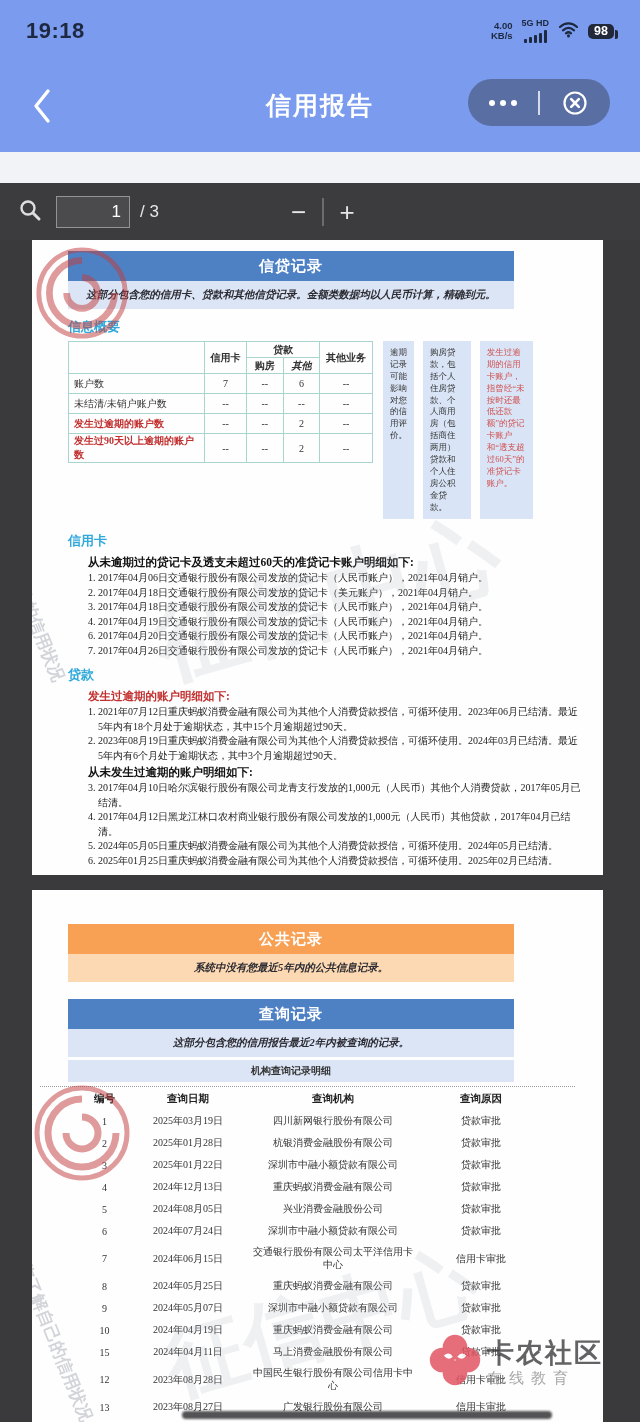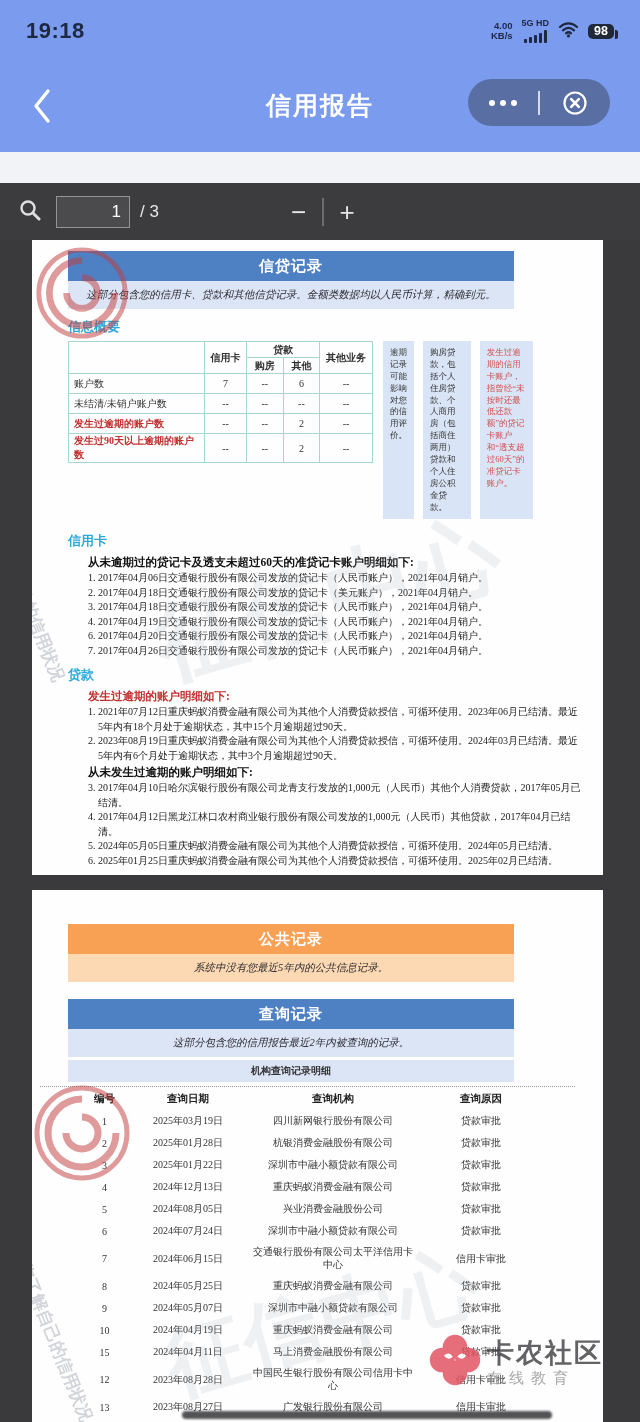--- a/index.html
+++ b/index.html
@@ -53,33 +53,33 @@
   .page{position:absolute;left:32px;width:571px;background:#fefefe;overflow:hidden;
     font-family:"Liberation Serif",serif;color:#222;}
   .page1{top:0;height:635px;}
   .page2{top:650px;height:532px;}
   .sec-bar{margin:0 89px 0 36px;height:30px;line-height:30px;text-align:center;color:#fff;
     font-size:15px;font-weight:bold;letter-spacing:1px;}
   .bar-blue{background:#4e80c4;}
   .bar-teal{background:#3d90a6;}
   .bar-orange{background:#f8a054;}
   .sec-sub{margin:0 89px 0 36px;text-align:center;font-size:10.5px;font-style:italic;
-    font-weight:normal;color:#2b2b33;padding:7px 8px;}
+    font-weight:bold;color:#2b2b33;padding:7px 8px;}
   .sub-blue{background:#dce5f5;}
   .sub-orange{background:#fcd9b2;}
   .sect-title{color:#2fa8dc;font-weight:bold;font-size:13px;margin:9px 0 5px 36px;}
   
   .overview{display:flex;margin-left:36px;align-items:flex-start;}
   .info-table{border-collapse:collapse;font-size:10px;width:305px;}
   .info-table td,.info-table th{border:1px solid #a9d5cf;text-align:center;color:#333;
     font-weight:normal;padding:0 2px;height:19px;}
   .info-table th{font-weight:bold;height:15px;}
   .info-table .lbl{text-align:left;padding-left:5px;width:141px;}
   .info-table tr.red .lbl{color:#c23030;font-weight:bold;}
-  .col-cc{width:40px;}.col-h{width:34px;}.col-o{width:34px;}.col-ob{width:52px;}
+  .col-cc{width:40px;}.col-h{width:34px;}.col-o{width:34px;font-style:italic;}.col-ob{width:52px;}
   .notes{margin-left:10px;width:150px;display:flex;flex-direction:row;gap:9px;}
   .note{background:#d9e5f6;font-size:8.5px;line-height:1.4;padding:6px 7px;color:#333;}
   .note.red{color:#d05050;}
   
   .txt-block{margin:0 22px 0 56px;}
   .bold-line{font-size:11.5px;font-weight:bold;color:#111;margin:2px 0 1px 0;}
   .red-line{color:#c23030;}
   .num-item{font-size:10px;color:#222;line-height:1.45;}
   
   .detail-bar{margin:3px 89px 0 36px;background:#dce5f5;text-align:center;font-size:10px;

